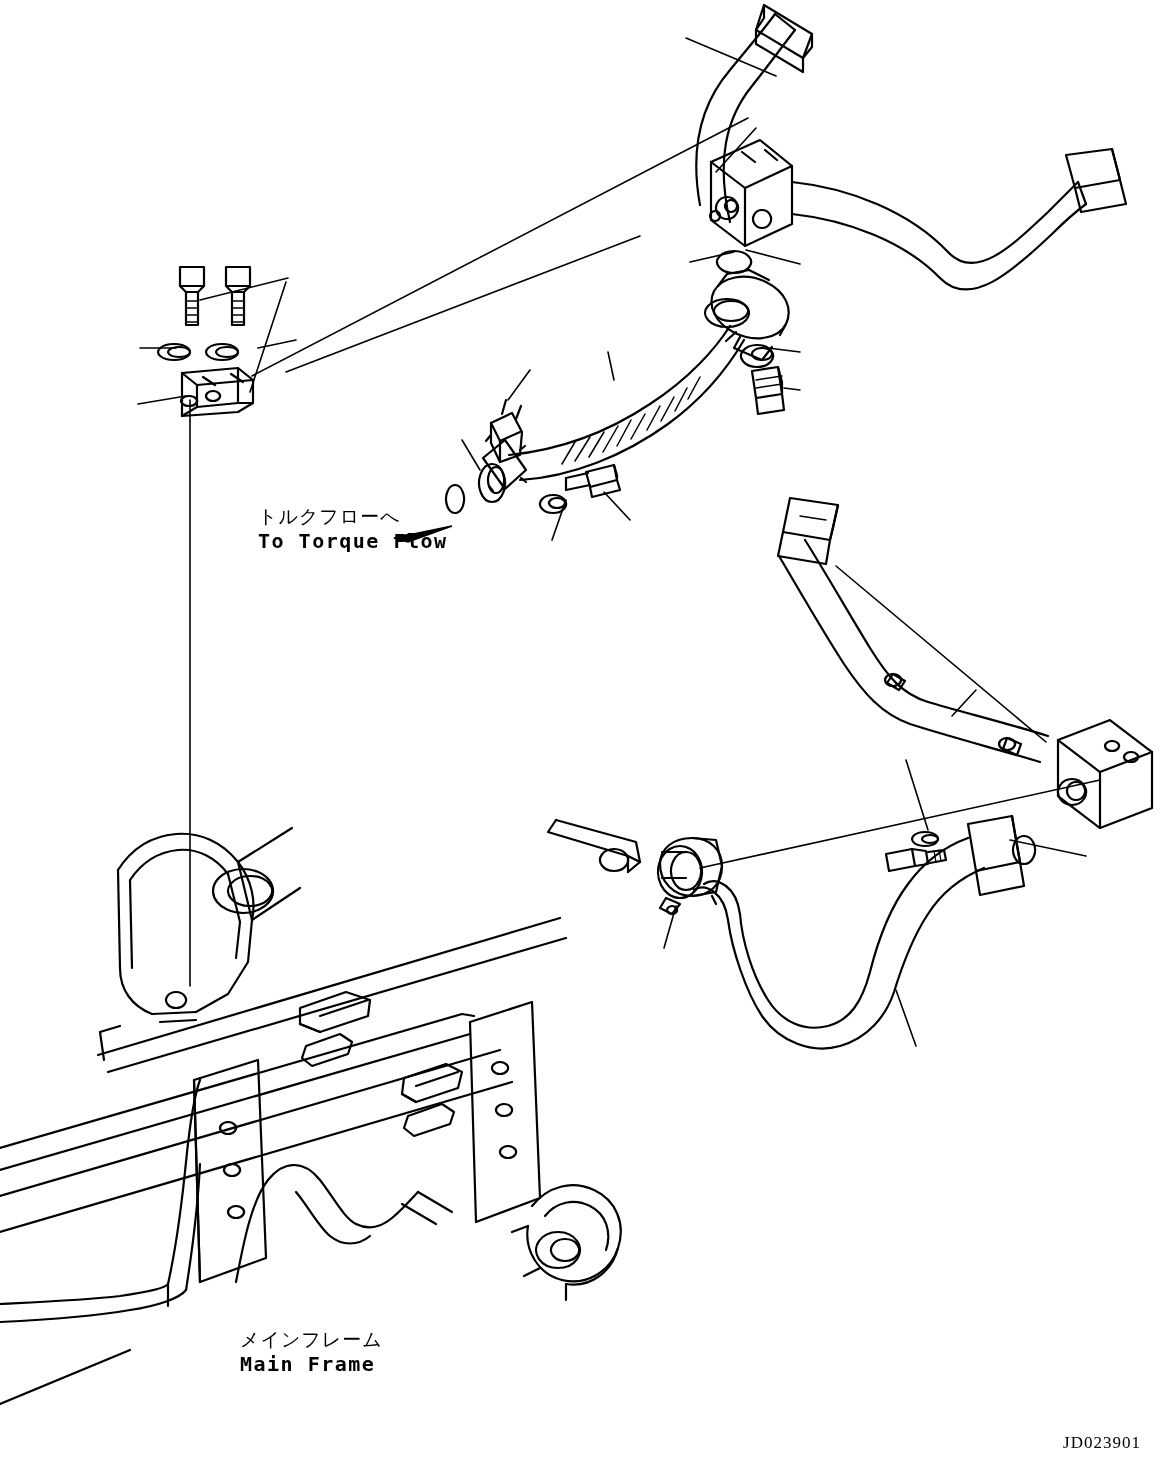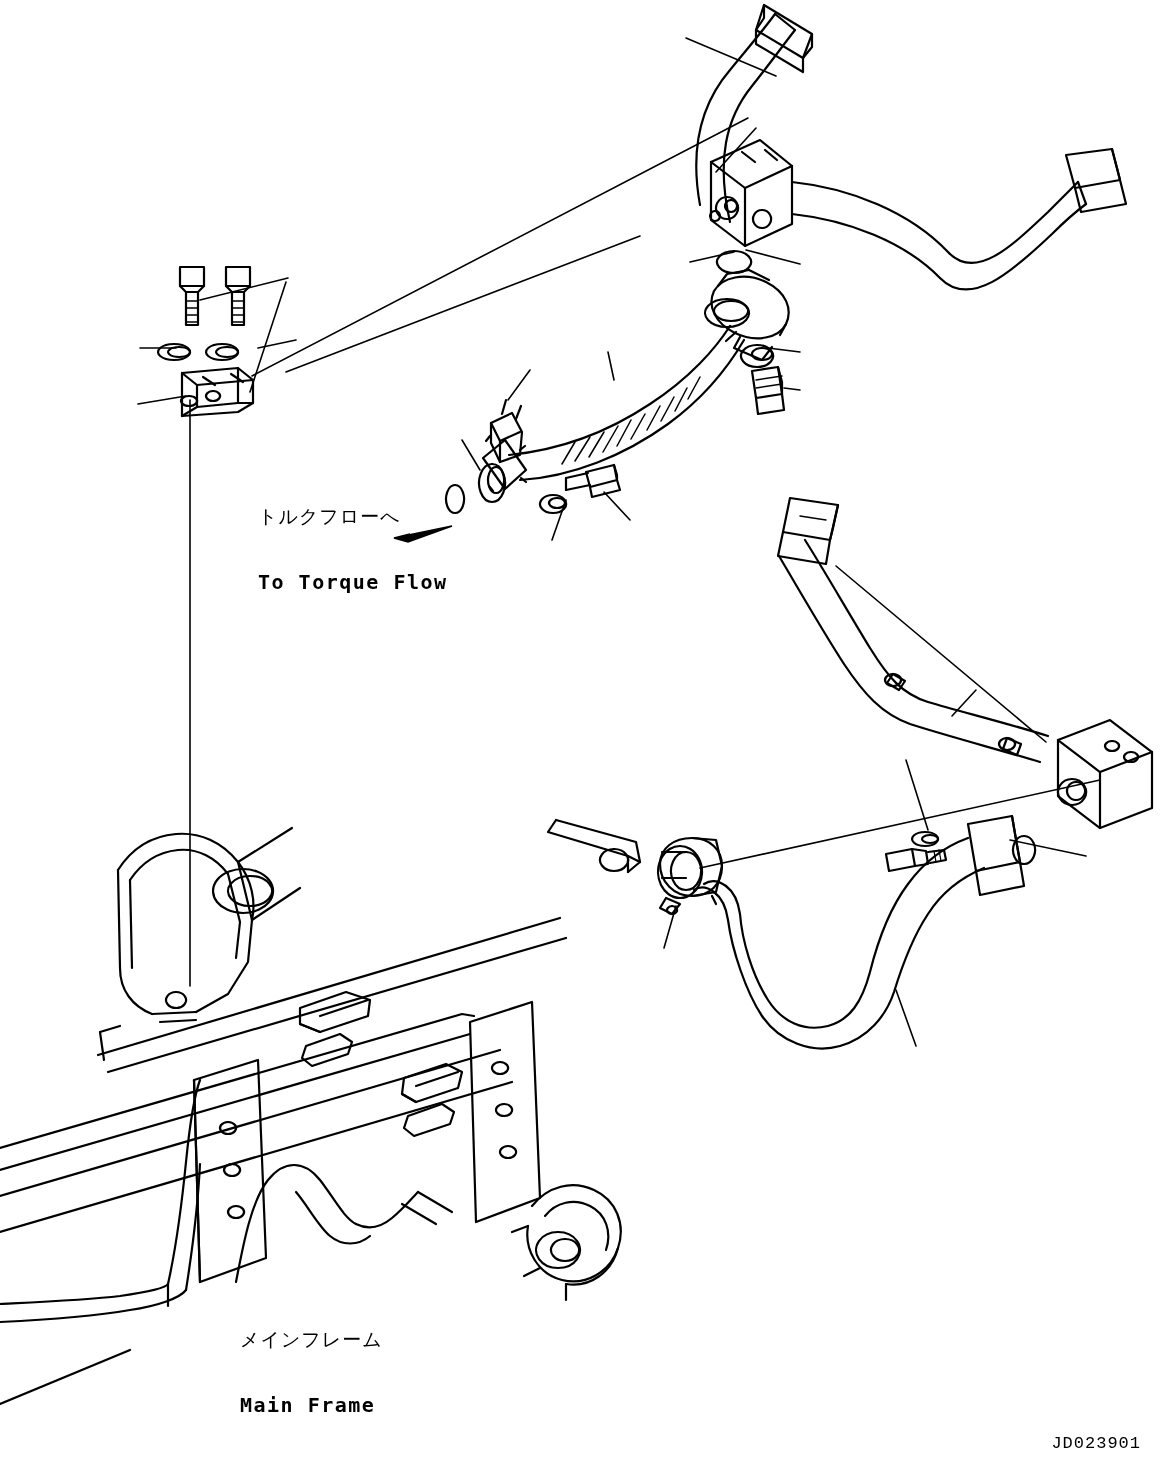--- a/index.html
+++ b/index.html
@@ -32,35 +32,34 @@
   .label .jp {
     display: block;
     font-size: 19px;
     letter-spacing: 1px;
   }
   .label .en {
     display: block;
     font-size: 20px;
     letter-spacing: 1.5px;
     font-weight: bold;
-    margin-top: 41px;
   }
   #label-torque-flow {
     left: 258px;
     top: 505px;
   }
   #label-main-frame {
     left: 240px;
     top: 1328px;
   }
   #drawing-number {
     position: absolute;
     right: 22px;
     bottom: 18px;
-    font-family: Liberation Mono, monospace;
+    font-family: Liberation Serif, serif;
     font-size: 17px;
     letter-spacing: 1px;
     color: #000000;
   }
 </style>
 </head>
 <body>
 
 <div id="page">
 

